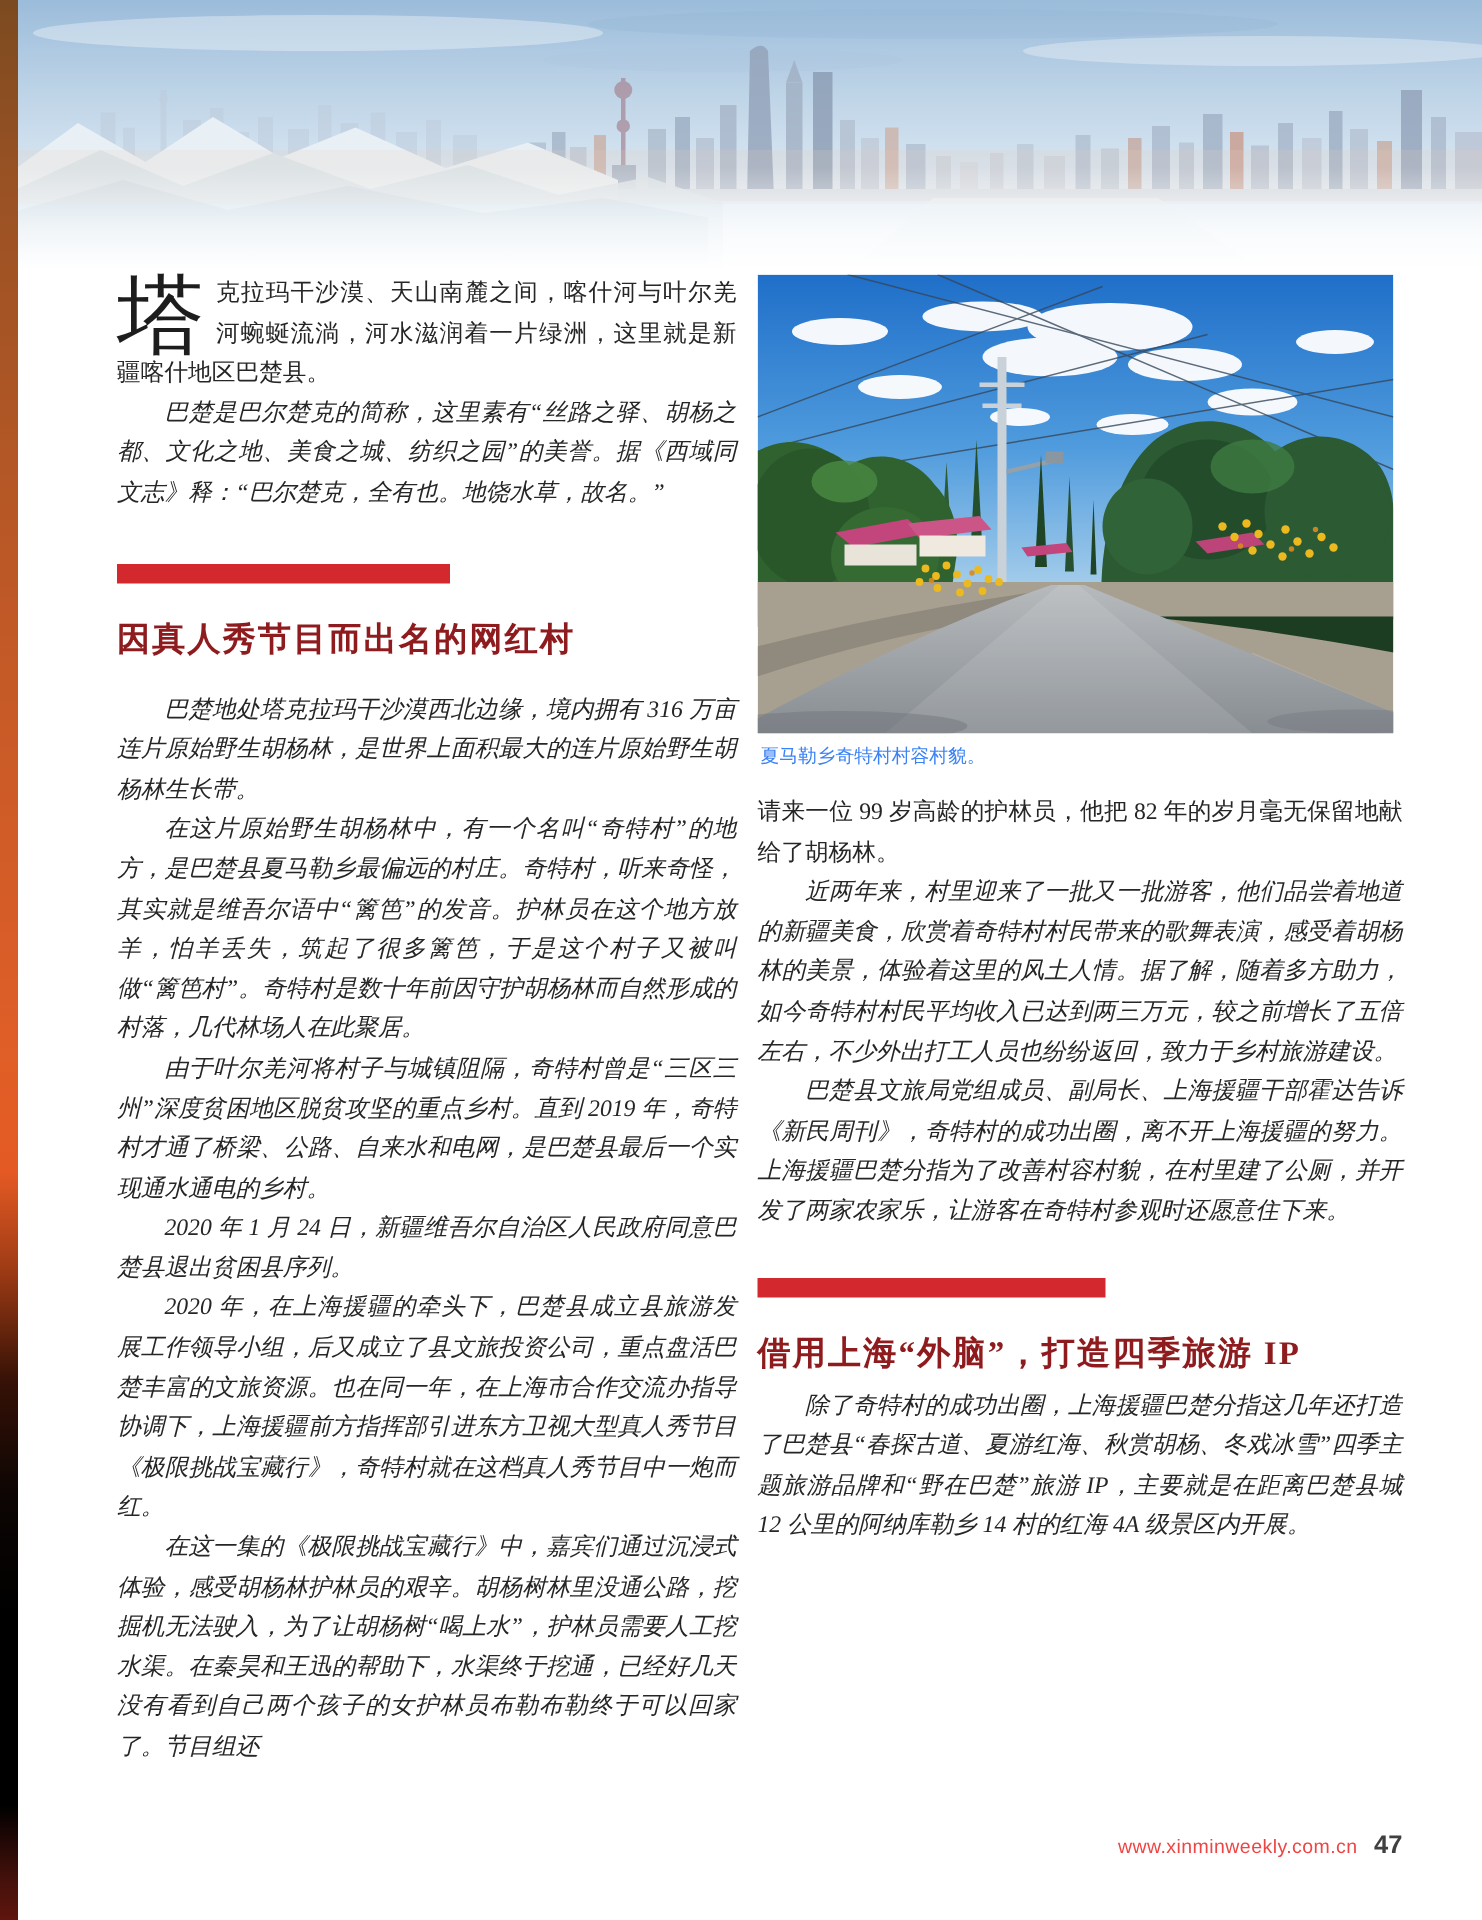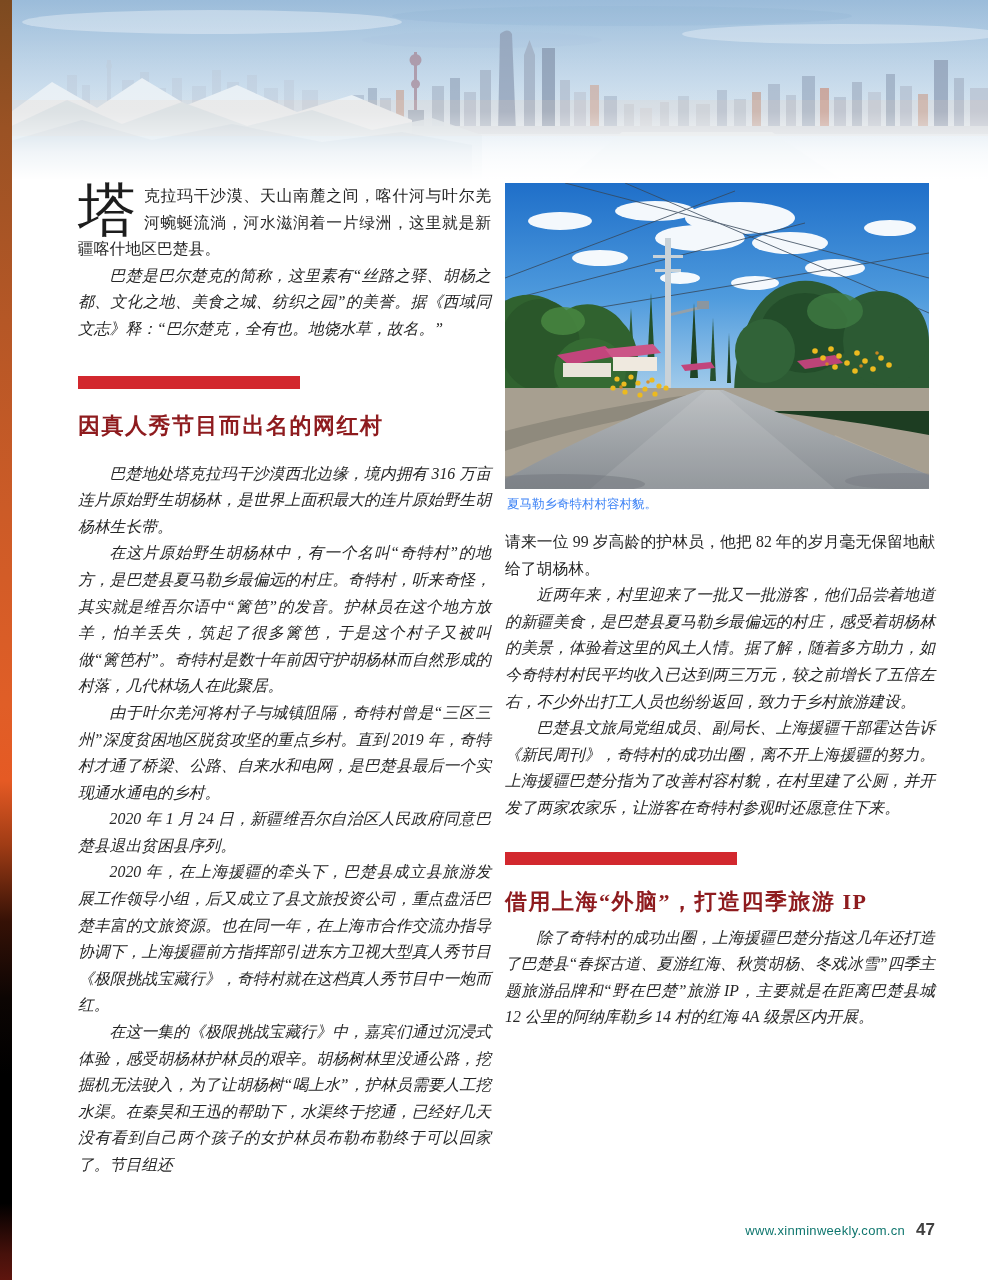--- a/index.html
+++ b/index.html
@@ -49,21 +49,21 @@
   figcaption {
     margin:6px 0 16px 2px; font-size:12.5px; line-height:18px; color:#3b82f6;
     font-family:"Liberation Sans","DejaVu Sans",sans-serif;
   }
 
   .footer {
     position:absolute; right:53px; top:1220px;
     display:flex; align-items:baseline; gap:11px;
     font-family:"Liberation Sans","DejaVu Sans",sans-serif;
   }
-  .footer .site { font-size:13px; color:#0f766e; letter-spacing:.3px; }
+  .footer .site { font-size:13px; color:#ef4444; letter-spacing:.3px; }
   .footer .num  { font-size:17px; color:#404040; font-weight:bold; }
 </style>
 </head>
 <body>
 
 <div class="page">
 
   <div class="left-strip"></div>
 
   <div class="banner">
@@ -275,21 +275,21 @@
             <circle cx="322" cy="181" r="1.8"></circle>
               <circle cx="356" cy="183" r="1.8"></circle>
               <circle cx="372" cy="170" r="1.8"></circle>
           </g>
         </svg>
       </div>
       <figcaption>夏马勒乡奇特村村容村貌。</figcaption>
     </figure>
 
     <p class="noindent">请来一位 99 岁高龄的护林员，他把 82 年的岁月毫无保留地献给了胡杨林。</p>
-    <p class="indent">近两年来，村里迎来了一批又一批游客，他们品尝着地道的新疆美食，是巴楚县夏马勒乡最偏远的村庄，感受着胡杨林的美景，体验着这里的风土人情。据了解，随着多方助力，如今奇特村村民平均收入已达到两三万元，较之前增长了五倍左右，不少外出打工人员也纷纷返回，致力于乡村旅游建设。</p>
+    <p class="indent">近两年来，村里迎来了一批又一批游客，他们品尝着地道的新疆美食，欣赏着奇特村村民带来的歌舞表演，感受着胡杨林的美景，体验着这里的风土人情。据了解，随着多方助力，如今奇特村村民平均收入已达到两三万元，较之前增长了五倍左右，不少外出打工人员也纷纷返回，致力于乡村旅游建设。</p>
     <p class="indent">巴楚县文旅局党组成员、副局长、上海援疆干部霍达告诉《新民周刊》，奇特村的成功出圈，离不开上海援疆的努力。上海援疆巴楚分指为了改善村容村貌，在村里建了公厕，并开发了两家农家乐，让游客在奇特村参观时还愿意住下来。</p>
 
     <div class="red-bar"></div>
     <h2 class="sec-title">借用上海“外脑”，打造四季旅游 IP</h2>
     <p class="indent sec-body">除了奇特村的成功出圈，上海援疆巴楚分指这几年还打造了巴楚县“春探古道、夏游红海、秋赏胡杨、冬戏冰雪”四季主题旅游品牌和“野在巴楚”旅游 IP，主要就是在距离巴楚县城 12 公里的阿纳库勒乡 14 村的红海 4A 级景区内开展。</p>
   </div>
 
   <div class="footer">
     <span class="site">www.xinminweekly.com.cn</span>
     <span class="num">47</span>

